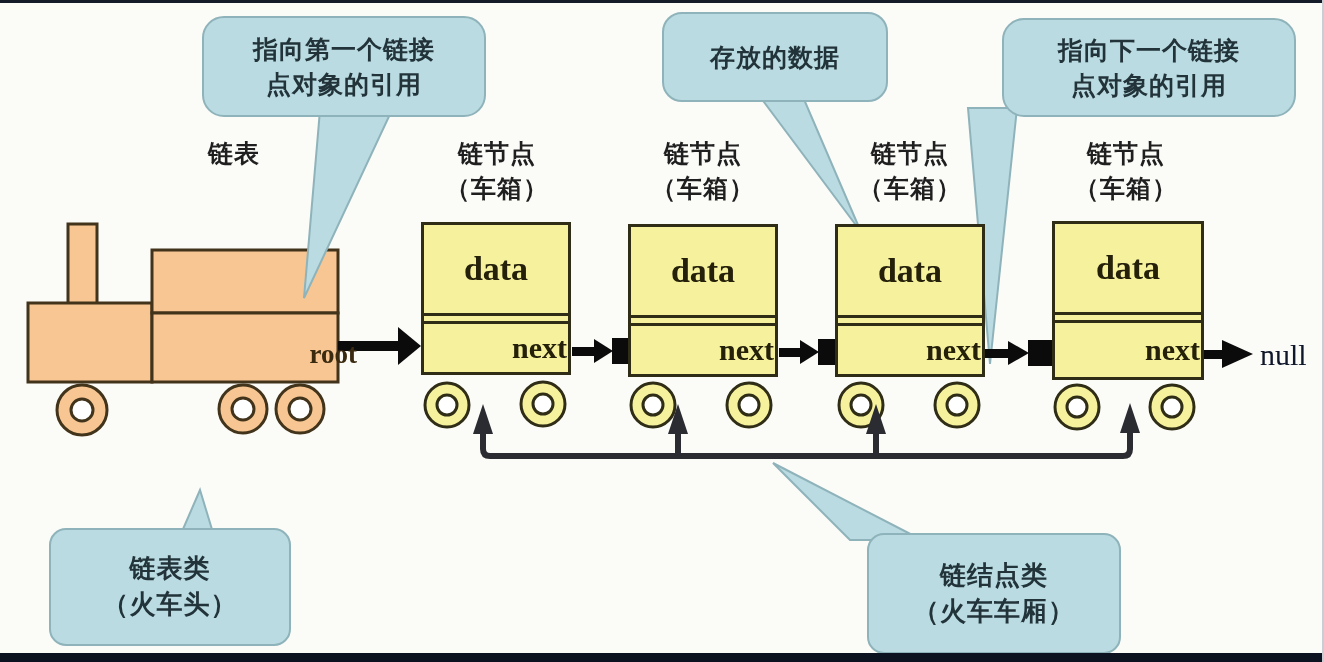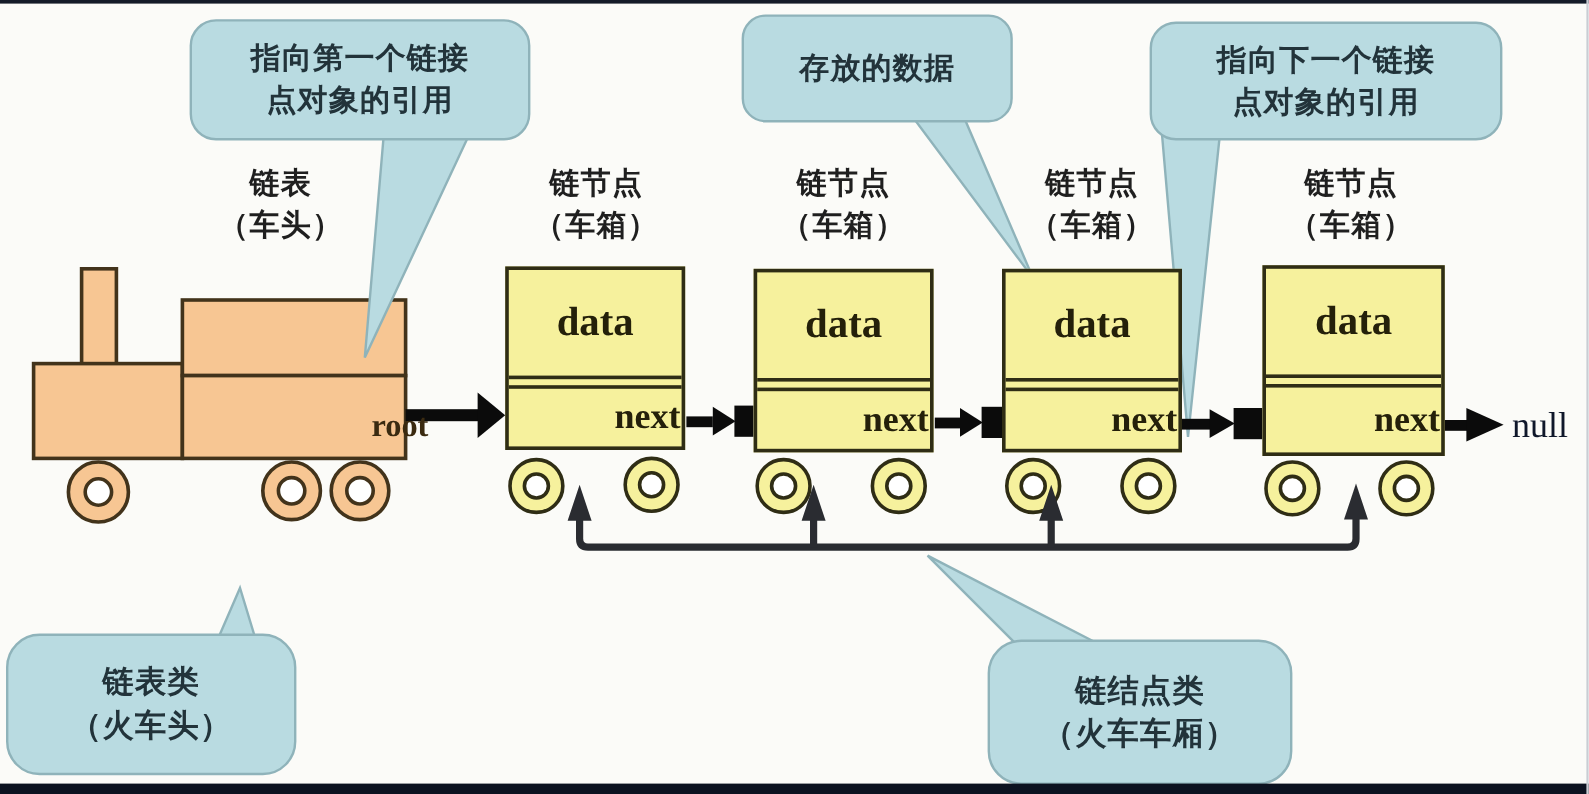--- a/index.html
+++ b/index.html
@@ -13,24 +13,24 @@
   .rightedge{position:absolute;right:0;top:0;width:2px;height:662px;background:#c9cdd4;}
 
   .diagram-svg{position:absolute;left:0;top:0;width:1324px;height:662px;}
 
   
   .bubble{
     position:absolute;background:#b9dbe1;border:2px solid #8fb3ba;
     border-radius:22px;display:flex;flex-direction:column;
     align-items:center;justify-content:center;
     color:#22333a;font-weight:700;text-align:center;
-    line-height:1.38;letter-spacing:1px;
+    line-height:1.38;letter-spacing:1px;margin-left:44px;
   }
   .bubble-top{font-size:25px;}
-  .bubble-bottom{font-size:26px;border-radius:28px;}
+  .bubble-bottom{font-size:26px;border-radius:17px;}
 
   
   .part-label{
     position:absolute;width:190px;text-align:center;color:#1f1f1f;
     font-weight:700;font-size:25px;line-height:35px;letter-spacing:1px;
   }
 
   
   .node{
     position:absolute;width:144px;height:147px;
@@ -178,21 +178,20 @@
     <div class="node-data">data</div>
     <div class="node-gap"></div>
     <div class="node-next">next</div>
   </div>
 
   <div class="root-label">root</div>
   <div class="null-label">null</div>
 
   <div class="part-label" style="left:139px;top:136px;">
     <div>链表</div>
-    <div>（车头）</div>
   </div>
   <div class="part-label" style="left:402px;top:136px;">
     <div>链节点</div>
     <div>（车箱）</div>
   </div>
   <div class="part-label" style="left:608px;top:136px;">
     <div>链节点</div>
     <div>（车箱）</div>
   </div>
   <div class="part-label" style="left:815px;top:136px;">

